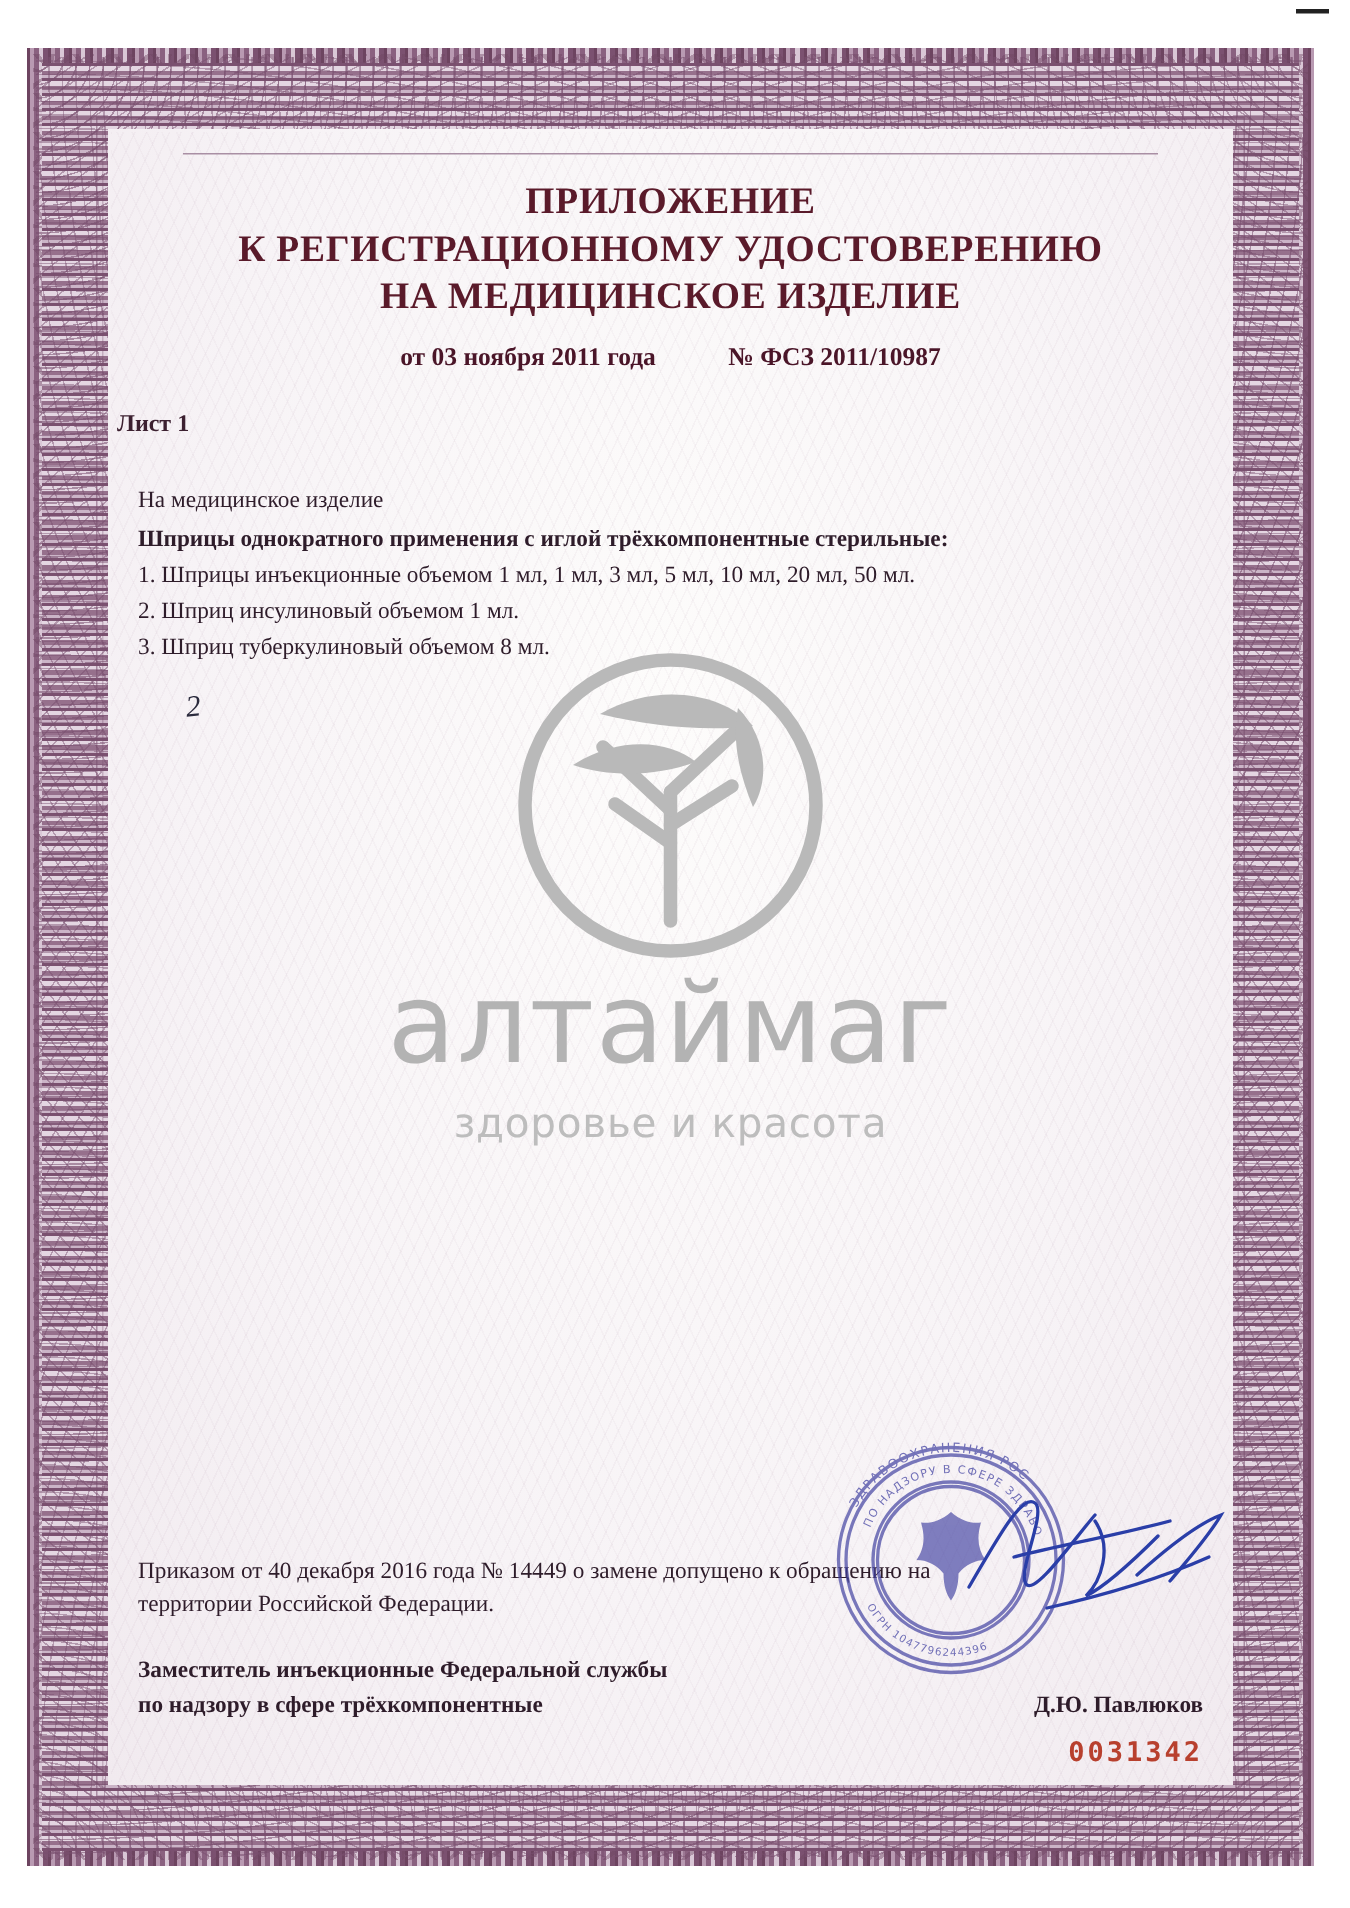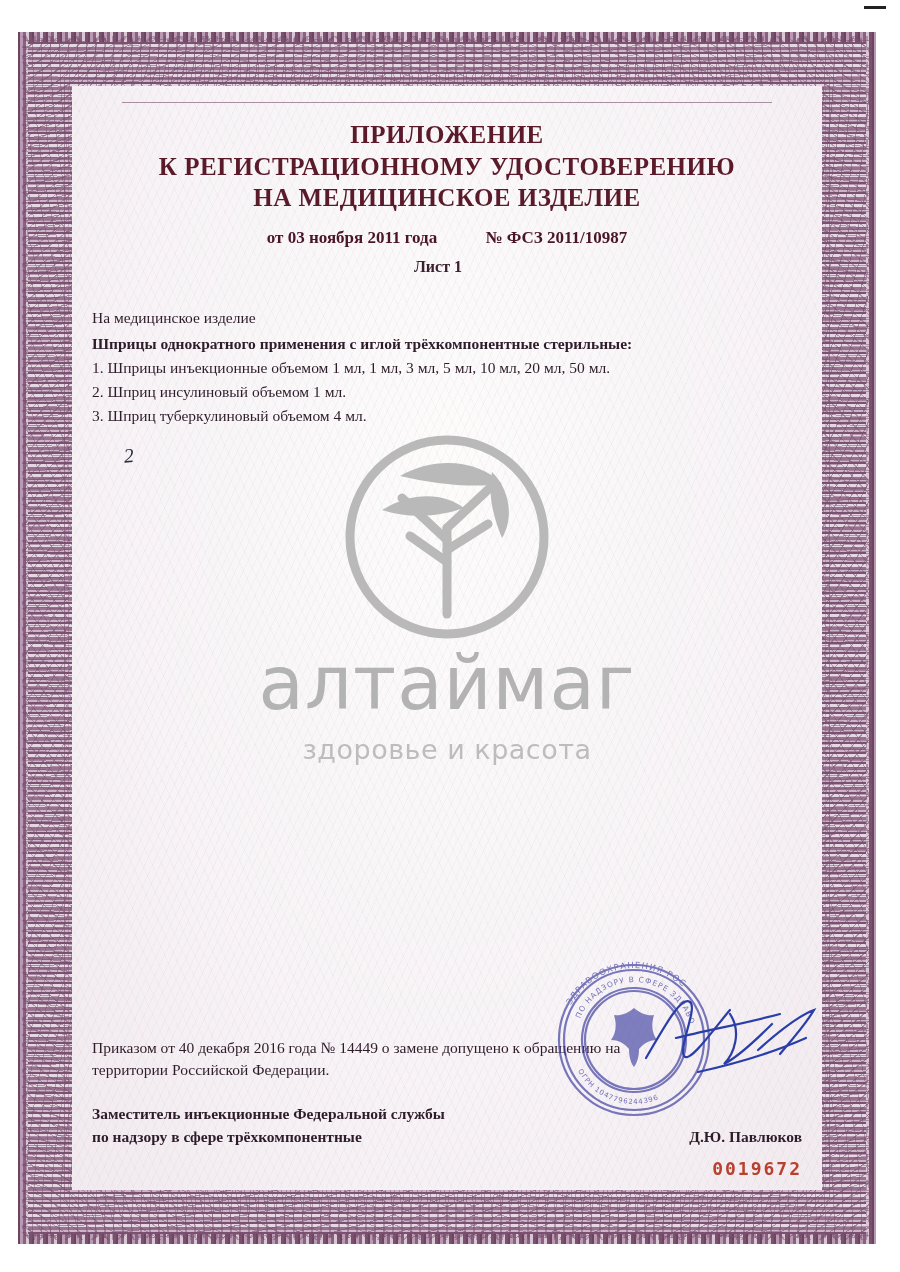--- a/index.html
+++ b/index.html
@@ -147,22 +147,22 @@
   .docline {
     text-align: center;
     margin-top: 14px;
     font-size: 17px;
     font-weight: bold;
     color: #4a1528;
   }
   .docline .num { margin-left: 44px; }
 
   .sheet {
-    text-align: center;
-    margin-top: 10px;
+    text-align: left;
+    margin-top: 26px;
     padding-right: 18px;
     font-size: 16px;
     font-weight: bold;
     color: #3c2030;
   }
 
   .body {
     margin-top: 30px;
     padding-left: 14px;
     font-size: 15.5px;
@@ -324,34 +324,34 @@
         <span class="num">№  ФСЗ 2011/10987</span>
       </div>
 
       <div class="sheet">Лист  1</div>
 
       <div class="body">
         <span class="lead">На медицинское изделие</span>
         <span class="strong">Шприцы однократного применения с иглой трёхкомпонентные стерильные:</span>
         <span class="item">1. Шприцы инъекционные объемом 1 мл, 1 мл, 3 мл, 5 мл, 10 мл, 20 мл, 50 мл.</span>
         <span class="item">2. Шприц инсулиновый объемом 1 мл.</span>
-        <span class="item">3. Шприц туберкулиновый объемом 4 мл.</span>
+        <span class="item">3. Шприц туберкулиновый объемом 8 мл.</span>
         <div class="handnote">2</div>
       </div>
 
       <div class="footer">
         <div class="order">
           <div>Приказом от 40 декабря 2016 года № 14449 о замене допущено к обращению на</div>
           <div>территории Российской Федерации.</div>
         </div>
         <div class="sign-block">
           <div>Заместитель инъекционные Федеральной службы</div>
           <div>по надзору в сфере трёхкомпонентные</div>
           <div class="sign-name">Д.Ю.  Павлюков</div>
-          <div class="serial">0019672</div>
+          <div class="serial">0031342</div>
         </div>
       </div>
 
       <div class="stamp">
         <svg viewBox="0 0 176 176" width="176" height="176" aria-hidden="true">
           <defs>
             <path id="arcOuter" d="M88,88 m-72,0 a72,72 0 1,1 144,0 a72,72 0 1,1 -144,0"></path>
             <path id="arcInner" d="M88,88 m-58,0 a58,58 0 1,1 116,0 a58,58 0 1,1 -116,0"></path>
             <path id="arcBottom" d="M88,88 m-64,0 a64,64 0 1,0 128,0"></path>
           </defs>

